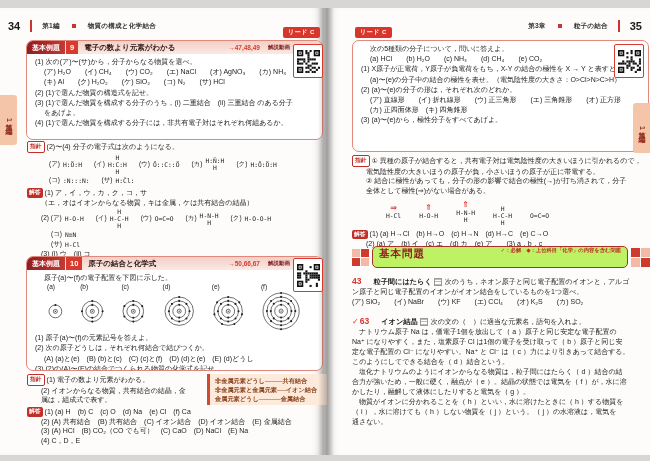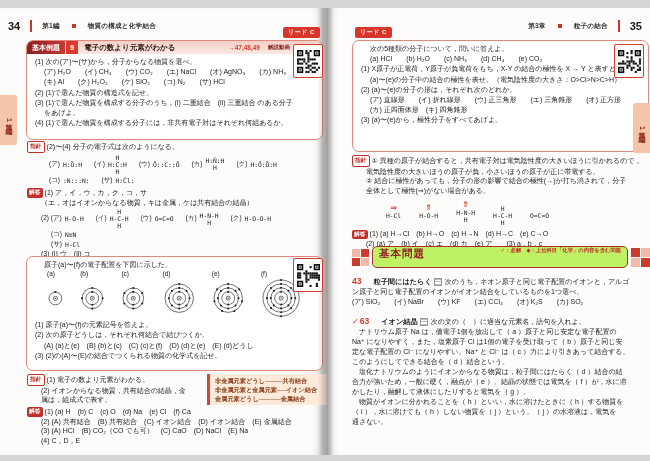--- a/index.html
+++ b/index.html
@@ -241,20 +241,27 @@
           <span class="fitem">
             <span class="flab">(サ)</span>
             <pre class="fpre">H-Cl</pre>
           </span>
         </div>
       <div class="ln ind2">(3) (i) ウ　(ii) コ</div>
       <div class="ln ind2">(4) (ア) 2組　(イ) 0　(ウ) 4組　(カ) 1組　(ク) 4組　(コ) 2組　(サ) 3組</div>
     </div>
 
     <div class="exbox" style="top:248px;height:113px">
+      <div class="exhead">
+        <span class="exlabel">基本例題</span>
+        <span class="exnum">10</span>
+        <span class="extitle">原子の結合と化学式</span>
+        <span class="exref">→50,66,67</span>
+        <span class="exvideo">解説動画</span>
+      </div>
       <div class="exbody">
         <div class="ln ind">原子(a)〜(f)の電子配置を下図に示した。</div>
         <div class="atoms">
           <div class="atom">
               <div class="alab">(a)</div>
               <div class="asvg">
                 <svg width="17" height="17" viewBox="-8.4 -8.4 17 17">
                   <circle r="2" fill="none" stroke="#444" stroke-width="0.8"></circle>
                   <circle r="0.7" fill="#444"></circle>
                   <circle r="6.4" fill="none" stroke="#333" stroke-width="0.7"></circle>

